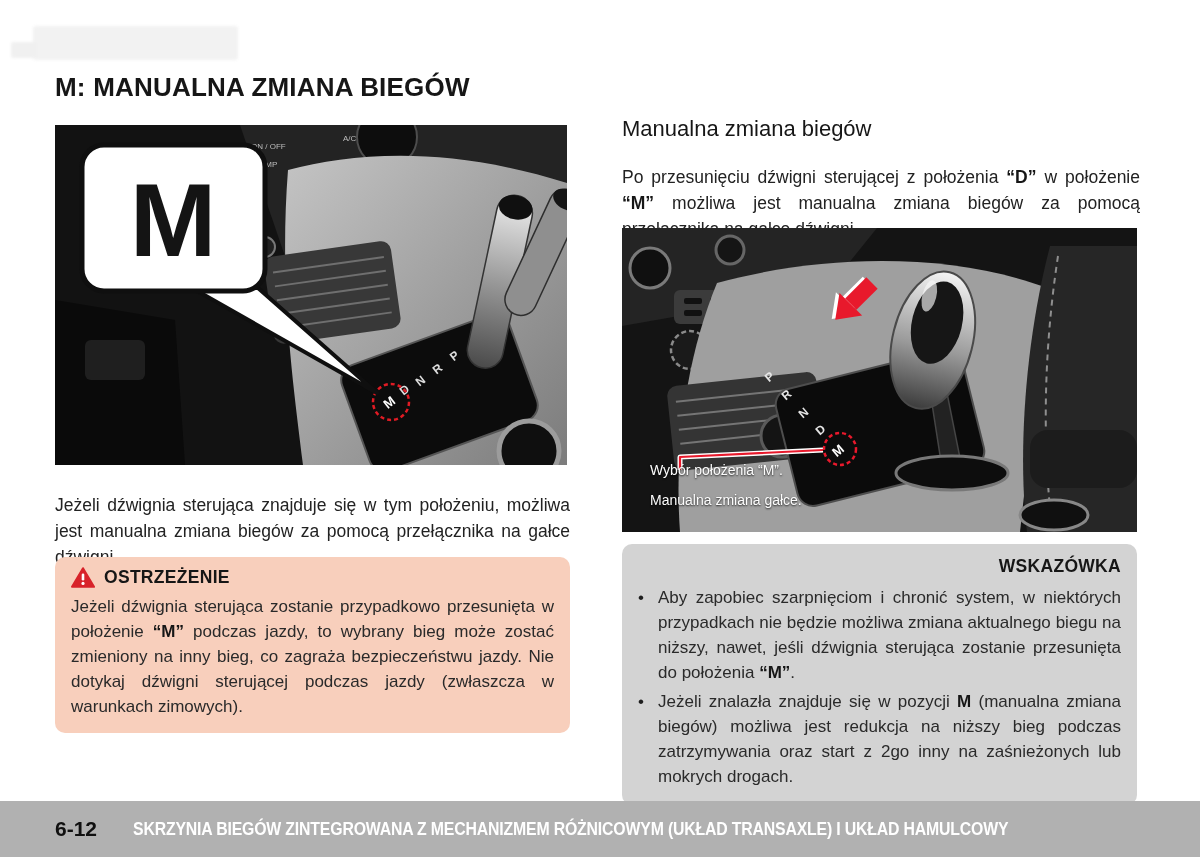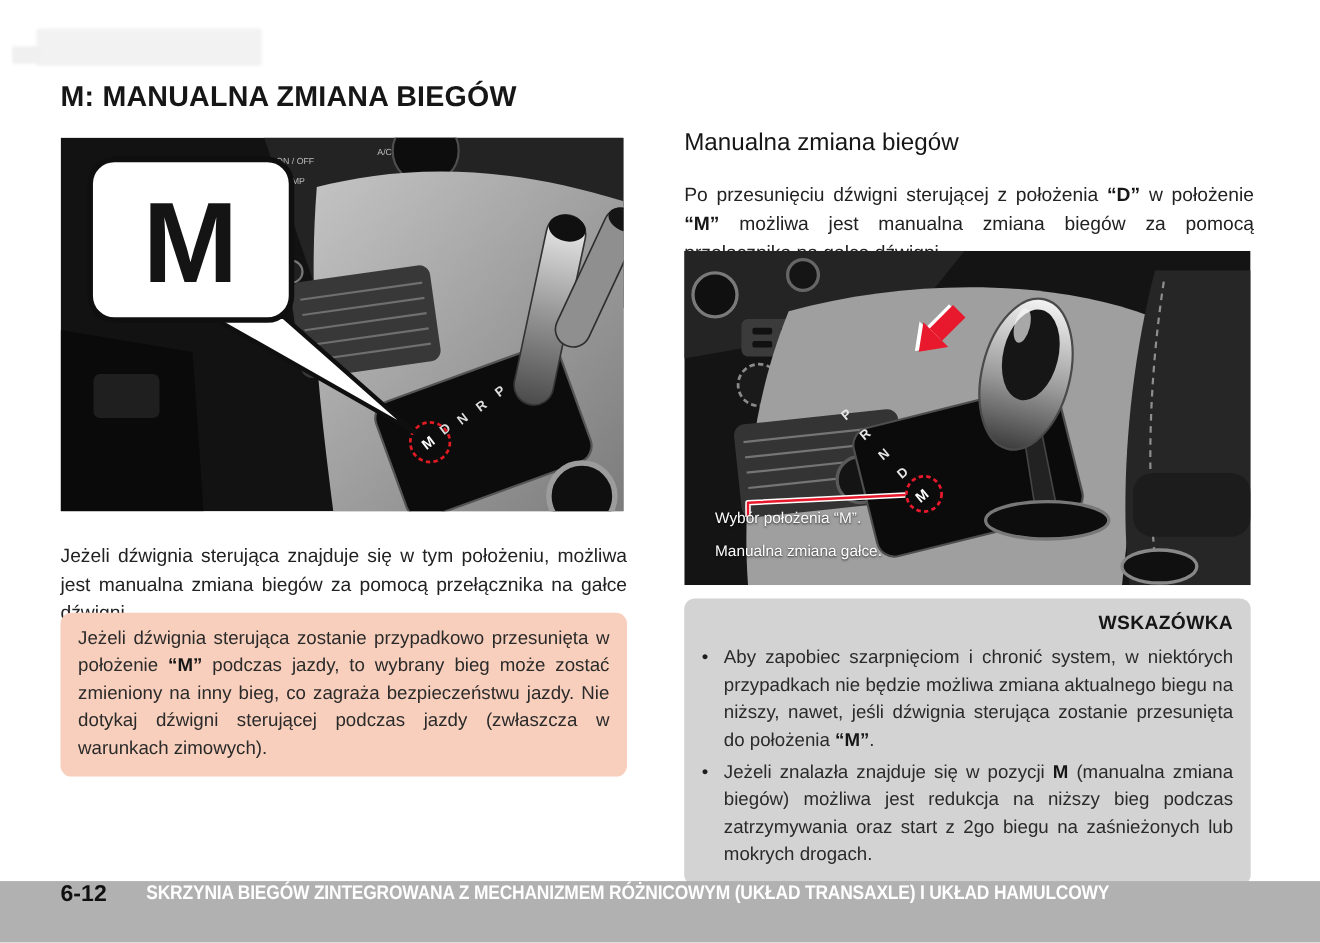--- a/index.html
+++ b/index.html
@@ -49,21 +49,21 @@
   .box-title { font-size:17.5px; font-weight:bold; color:#161616; letter-spacing:0.3px; }
   .alert-icon { width:24px; height:21px; flex:0 0 auto; }
   .box-text { font-size:17px; line-height:25px; text-align:justify; color:#2a2a2a; }
   .note-title { font-size:17.5px; font-weight:bold; color:#161616; margin-bottom:8px; letter-spacing:0.3px;text-align:right; }
   .note-row { display:flex; margin-top:4px; }
   .note-bullet { width:20px; flex:0 0 auto; font-size:17px; line-height:25px; }
   .note-row-text { flex:1; font-size:17px; line-height:25px; text-align:justify; color:#2a2a2a; }
   b { font-weight:bold; color:#161616; }
   .footer-bar {
     position:absolute; left:0; top:801px; width:1200px; height:56px;
-    background:#b1b1b1; display:flex; 
+    background:#b1b1b1; display:flex; align-items:center;
   }
   .footer-page-num {
     margin-left:55px; font-size:21px; font-weight:bold; color:#101010; flex:0 0 auto;
   }
   .footer-chapter {
     margin-left:36px; font-size:18px; font-weight:bold; color:#ffffff;
     transform:scaleX(0.88); transform-origin:left center; white-space:nowrap;
     letter-spacing:-0.2px;
   }
 </style>
@@ -132,20 +132,28 @@
       <rect x="30" y="215" width="60" height="40" rx="6" fill="#1f1f1f"></rect>
       <polygon points="137,163 203,163 322,268" fill="#ffffff" stroke="#0f0f0f" stroke-width="4" stroke-linejoin="round"></polygon>
       <rect x="27" y="20" width="183" height="146" rx="22" fill="#ffffff" stroke="#0f0f0f" stroke-width="5"></rect>
       <text x="118" y="131" font-size="104" font-weight="bold" fill="#141414" text-anchor="middle" font-family="Liberation Sans, sans-serif">M</text>
     </svg>
   </div>
 
   <p class="body-text p-left">Jeżeli dźwignia sterująca znajduje się w tym położeniu, możliwa jest manualna zmiana biegów za pomocą przełącznika na gałce dźwigni.</p>
 
   <div class="alert-box warning-box">
+    <div class="box-title-row">
+      <svg class="alert-icon" viewBox="0 0 24 21">
+        <path d="M12 1.2 L23 19.8 H1 Z" fill="#d8232a" stroke="#d8232a" stroke-width="2" stroke-linejoin="round"></path>
+        <rect x="10.7" y="6.5" width="2.6" height="7" rx="1.3" fill="#ffffff"></rect>
+        <circle cx="12" cy="16.4" r="1.6" fill="#ffffff"></circle>
+      </svg>
+      <span class="box-title">OSTRZEŻENIE</span>
+    </div>
     <div class="box-text"><span>Jeżeli dźwignia sterująca zostanie przypadkowo przesunięta w położenie </span><b>“M”</b><span> podczas jazdy, to wybrany bieg może zostać zmieniony na inny bieg, co zagraża bezpieczeństwu jazdy. Nie dotykaj dźwigni sterującej podczas jazdy (zwłaszcza w warunkach zimowych).</span></div>
   </div>
 
 
   <h2 class="section-title">Manualna zmiana biegów</h2>
 
   <p class="body-text p-right"><span>Po przesunięciu dźwigni sterującej z położenia </span><b>“D”</b><span> w położenie </span><b>“M”</b><span> możliwa jest manualna zmiana biegów za pomocą przełącznika na gałce dźwigni.</span></p>
 
   <div class="figure figure-right">
     <svg width="515" height="304" viewBox="0 0 515 304">
@@ -210,21 +218,21 @@
   </div>
 
   <div class="note-box">
     <div class="note-title">WSKAZÓWKA</div>
     <div class="note-row">
       <span class="note-bullet">•</span>
       <span class="note-row-text"><span>Aby zapobiec szarpnięciom i chronić system, w niektórych przypadkach nie będzie możliwa zmiana aktualnego biegu na niższy, nawet, jeśli dźwignia sterująca zostanie przesunięta do położenia </span><b>“M”</b><span>.</span></span>
     </div>
     <div class="note-row">
       <span class="note-bullet">•</span>
-      <span class="note-row-text"><span>Jeżeli znalazła znajduje się w pozycji </span><b>M</b><span> (manualna zmiana biegów) możliwa jest redukcja na niższy bieg podczas zatrzymywania oraz start z 2go biegu na zaśnieżonych lub mokrych drogach.</span></span>
+      <span class="note-row-text"><span>Jeżeli znalazła znajduje się w pozycji </span><b>M</b><span> (manualna zmiana biegów) możliwa jest redukcja na niższy bieg podczas zatrzymywania oraz start z 2go inny na zaśnieżonych lub mokrych drogach.</span></span>
     </div>
   </div>
 
   <div class="footer-bar">
     <span class="footer-page-num">6-12</span>
     <span class="footer-chapter">SKRZYNIA BIEGÓW ZINTEGROWANA Z MECHANIZMEM RÓŻNICOWYM (UKŁAD TRANSAXLE) I UKŁAD HAMULCOWY</span>
   </div>
 
 </div>
 

